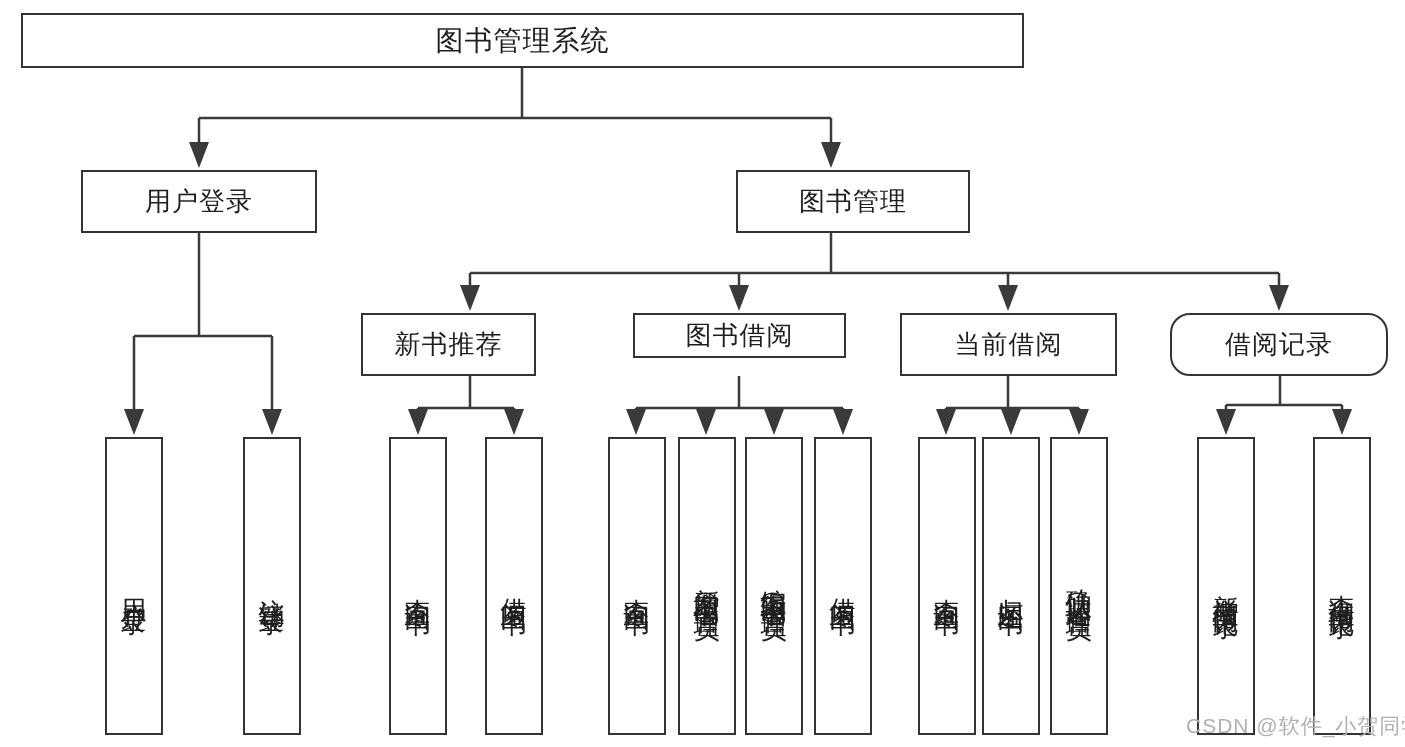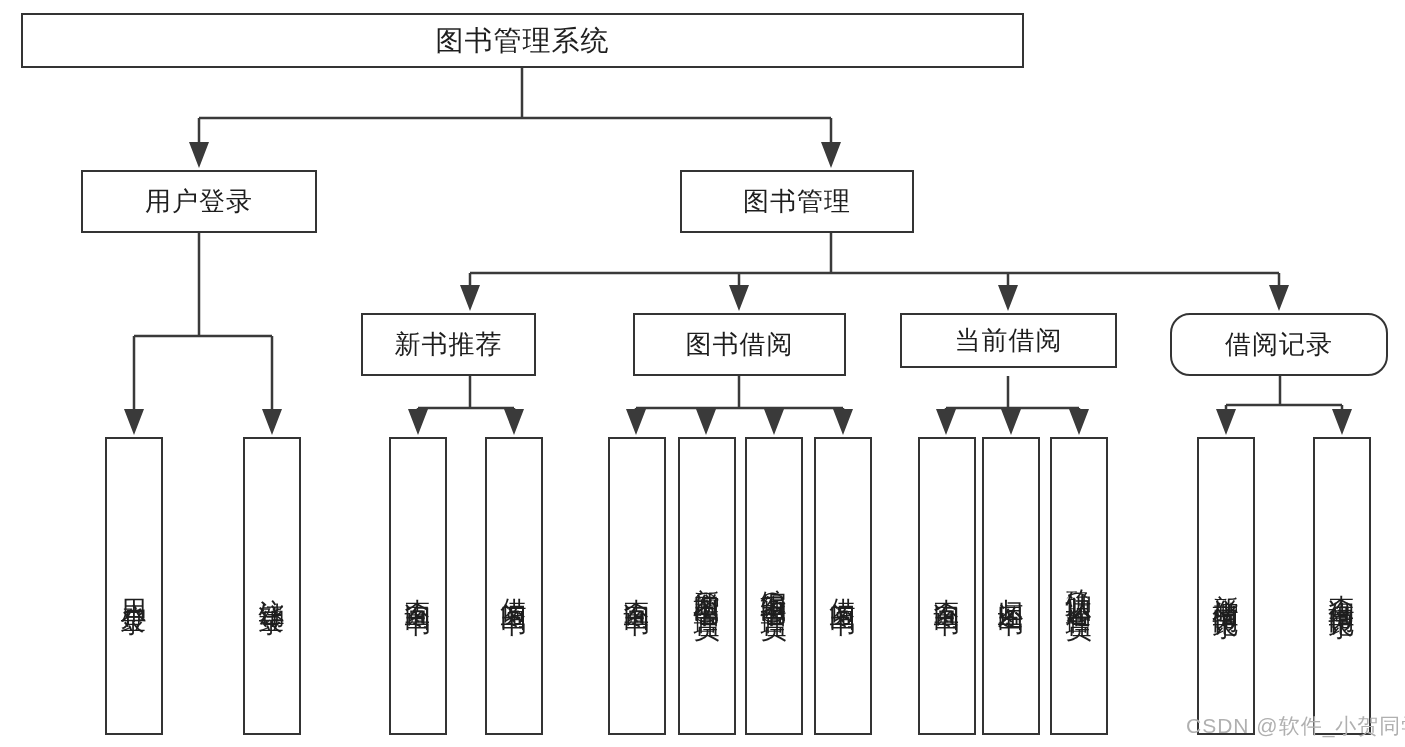--- a/index.html
+++ b/index.html
@@ -8,24 +8,24 @@
     font-family:"Liberation Sans", sans-serif;color:#1e1e1e;
   }
   .box{
     position:absolute;background:#ffffff;border:2.5px solid #343434;
     display:flex;align-items:center;justify-content:center;
     box-sizing:border-box;z-index:2;
   }
   .hbox{font-size:26px;letter-spacing:1px;}
   .b-root{left:21px;top:13px;width:1003px;height:55px;font-size:28px;}
   .b-l2a{left:81px;top:170px;width:236px;height:63px;}
-  .b-l2b{left:680px;top:170px;width:234px;height:63px;}
+  .b-l2b{left:736px;top:170px;width:234px;height:63px;}
   .b-l3a{left:361px;top:313px;width:175px;height:63px;}
-  .b-l3b{left:633px;top:313px;width:213px;height:63px;}
-  .b-l3c{left:900px;top:313px;width:217px;height:55px;}
+  .b-l3b{left:633px;top:313px;width:213px;height:45px;}
+  .b-l3c{left:900px;top:313px;width:217px;height:63px;}
   .b-l3d{left:1170px;top:313px;width:218px;height:63px;border-radius:20px;}
   .leaf{
     top:437px;height:298px;width:58px;
     writing-mode:vertical-rl;text-orientation:mixed;
     font-size:26px;letter-spacing:4px;line-height:1;
   }
   .f1{left:105px;}  .f2{left:243px;}
   .f3{left:389px;}  .f4{left:485px;}
   .f5{left:608px;}  .f6{left:678px;}  .f7{left:745px;}  .f8{left:814px;}
   .f9{left:918px;}  .f10{left:982px;} .f11{left:1050px;}

